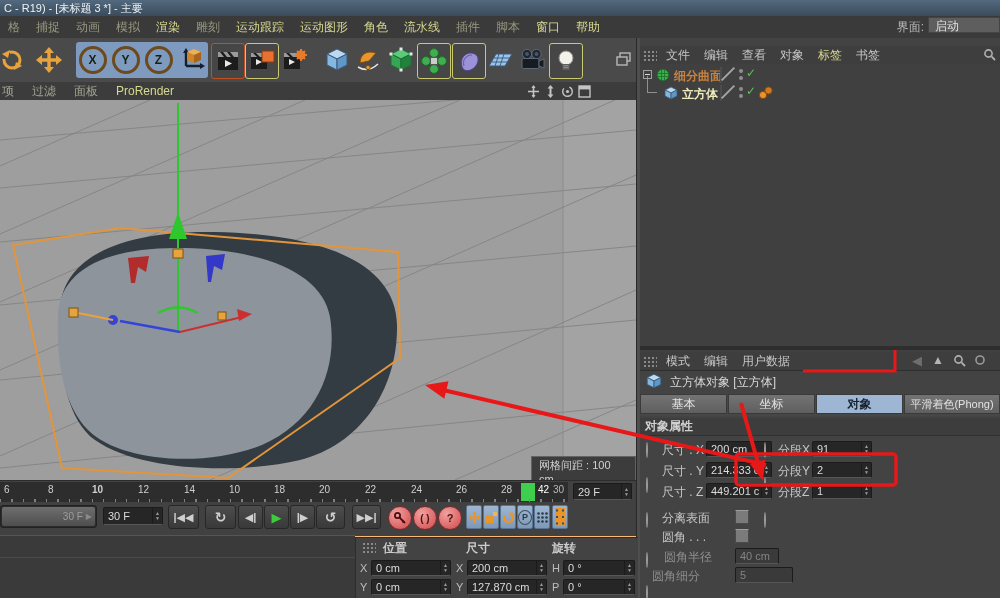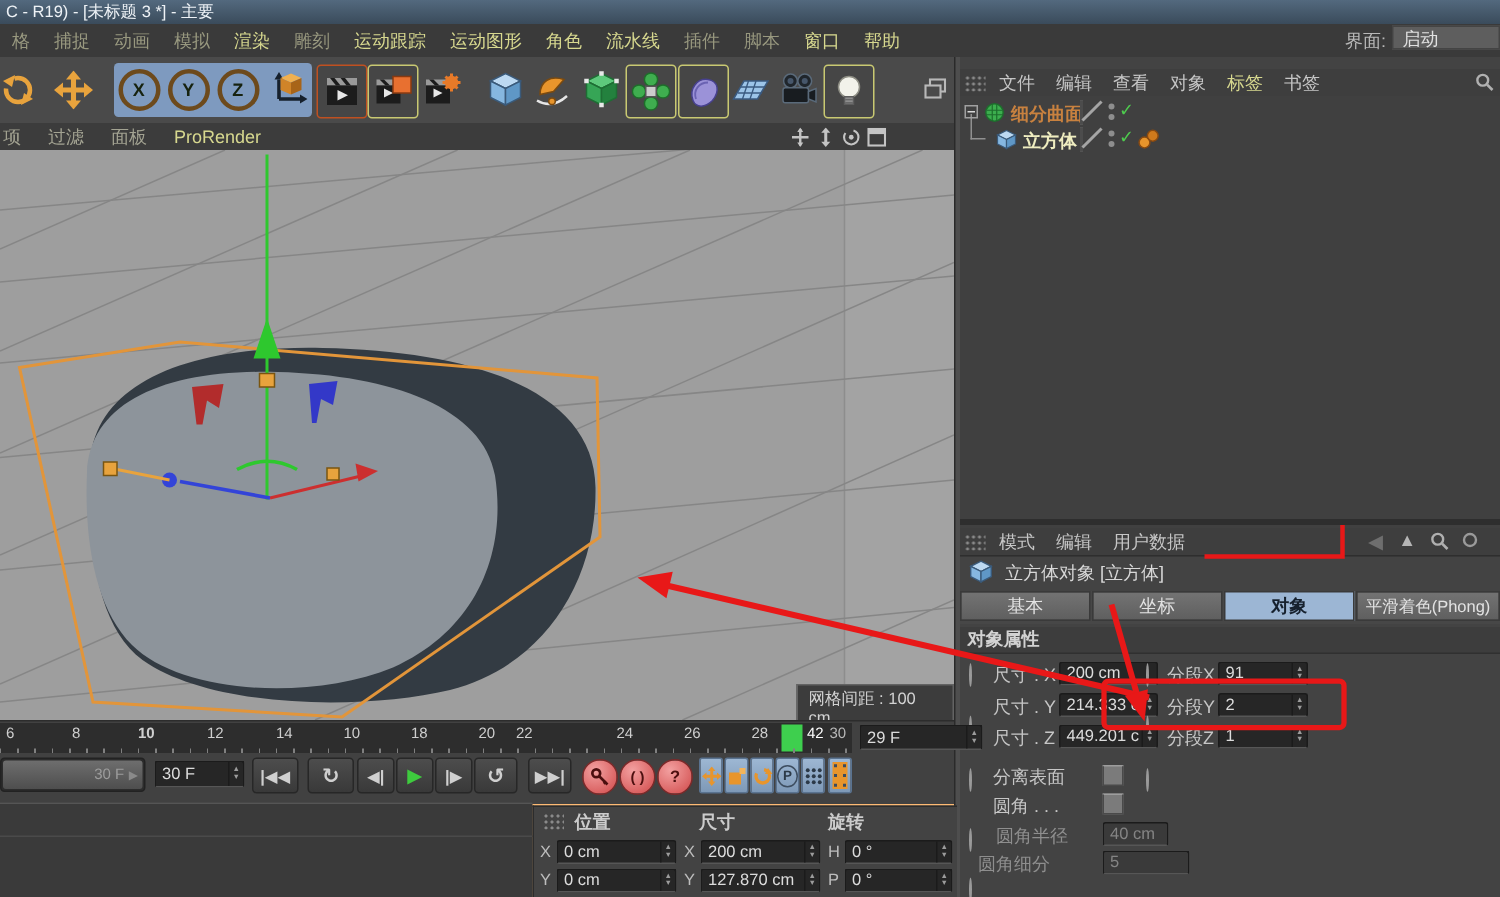--- a/index.html
+++ b/index.html
@@ -510,29 +510,29 @@
   <div class="abs timeline">
     <div class="ruler">
       <span class="tick" style="left:4px;">6</span>
       <span class="tick" style="left:48px;">8</span>
       <span class="tick" style="left:92px;font-weight:bold;">10</span>
       <span class="tick" style="left:138px;">12</span>
       <span class="tick" style="left:184px;">14</span>
       <span class="tick" style="left:229px;">10</span>
       <span class="tick" style="left:274px;">18</span>
       <span class="tick" style="left:319px;">20</span>
-      <span class="tick" style="left:344px;text-align:center;">22</span>
+      <span class="tick" style="left:365px;text-align:center;">22</span>
       <span class="tick" style="left:411px;">24</span>
       <span class="tick" style="left:456px;">26</span>
       <span class="tick" style="left:501px;">28</span>
       <span class="abs" style="left:521px;top:1px;width:14px;height:18px;background:#3ecf4e;"></span>
       <span class="tick" style="left:538px;color:#ffffff;">42</span>
       <span class="tick" style="left:553px;color:#b8b8b8;">30</span>
     </div>
-    <span class="abs fld" style="left:573px;top:2px;width:82px;height:17px;">
+    <span class="abs fld" style="left:573px;top:2px;width:59px;height:17px;">
       <span class="v">29 F</span>
         <span class="stp"></span>
       </span>
 
     <div class="abs" style="left:0;top:24px;width:97px;height:23px;background:#2c2c2c;border:1px solid #222;border-radius:3px;box-sizing:border-box;">
       <div style="position:absolute;left:1px;top:1px;right:1px;bottom:1px;background:linear-gradient(#6e6e6e,#4e4e4e);border-radius:2px;
                   display:flex;align-items:center;justify-content:flex-end;color:#9d9d9d;font-size:10px;">
         <span>30 F</span>
         <span style="margin:0 3px;color:#8a8a8a;font-size:8px;">▶</span>
       </div>

